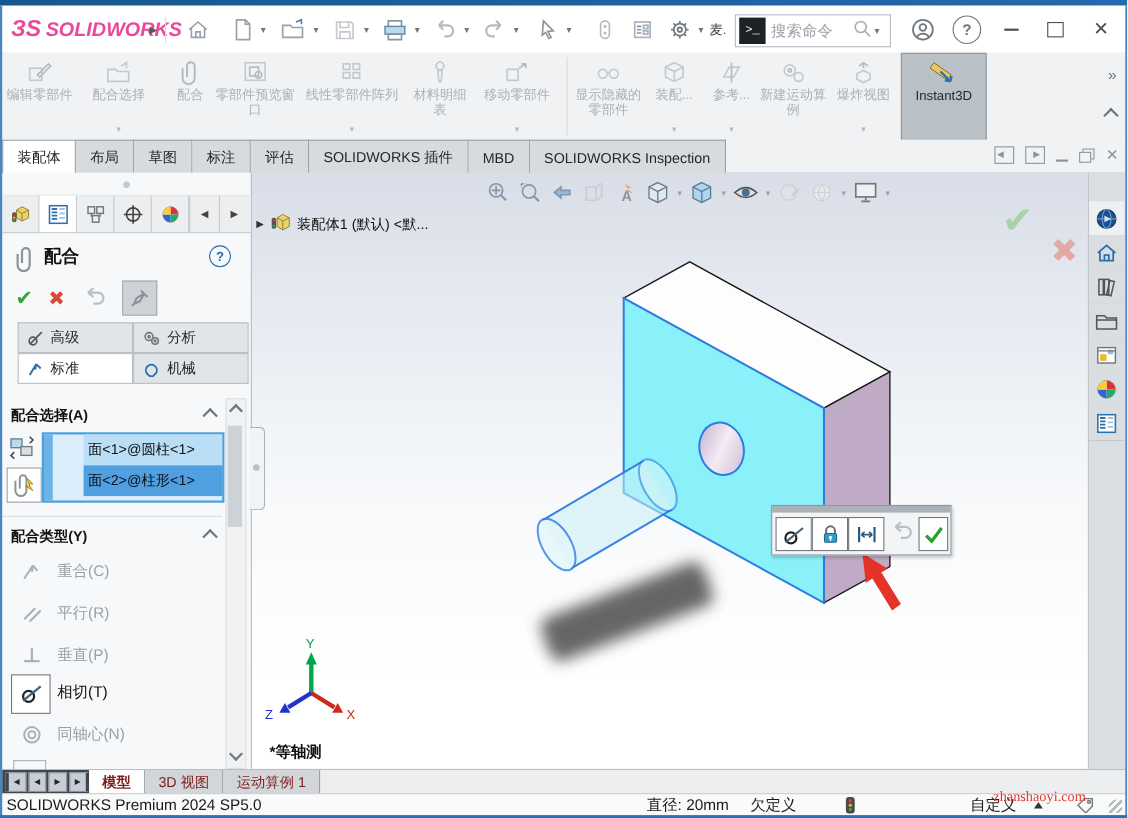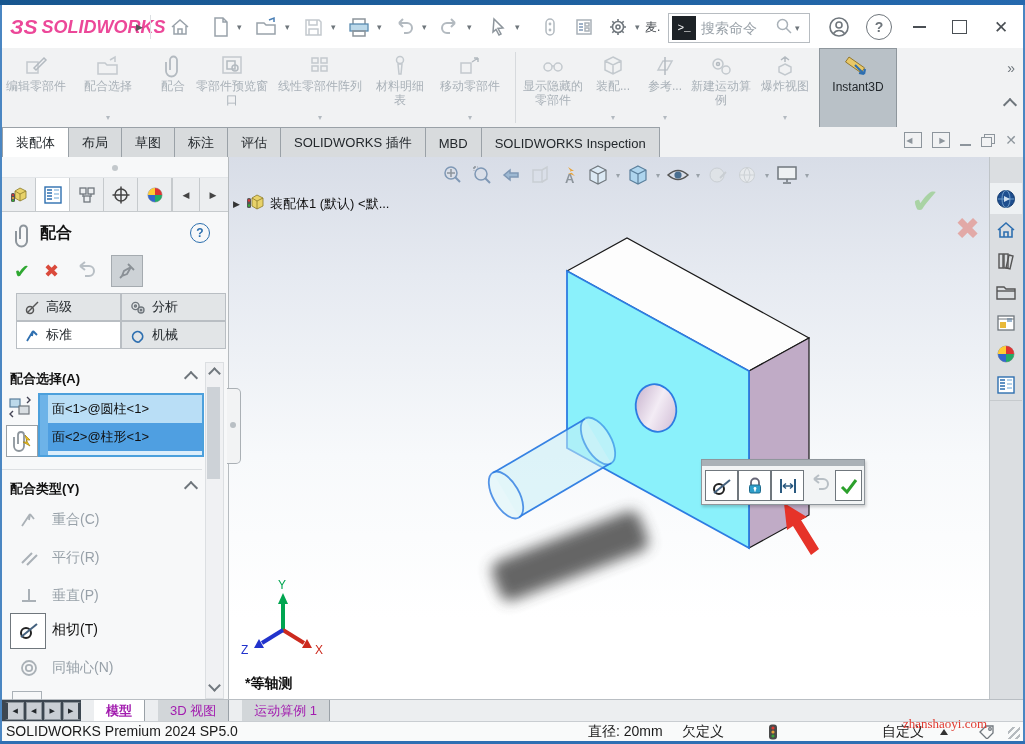--- a/index.html
+++ b/index.html
@@ -58,21 +58,21 @@
   .pactions{position:absolute;left:0;top:96px;width:100%;height:36px;display:flex;align-items:center;gap:14px;padding-left:12px;}
   .okglyph{color:#2fa832;font-size:19px;font-weight:bold;}
   .xglyph{color:#da4a3c;font-size:18px;font-weight:bold;}
   .pinbox{width:30px;height:30px;background:#cdd2d6;border:1px solid #a5abb0;display:flex;align-items:center;justify-content:center;}
   .modetabs{position:absolute;left:2px;top:136px;width:222px;}
   .mrow{display:flex;padding-left:12px;}
   .mtab{width:111px;height:26px;display:flex;align-items:center;gap:6px;padding-left:8px;font-size:13px;color:#23282c;background:#e2e5e7;border:1px solid #b9bec3;}
   .mtab.active{background:#fff;border-right:1px solid #b9bec3;}
   .sechdr{font-size:13px;font-weight:bold;color:#111;}
   .chev{width:8px;height:8px;border-left:2px solid #6e757b;border-top:2px solid #6e757b;transform:rotate(45deg);}
-  .selbox{position:absolute;left:36px;top:236px;width:162px;height:60px;border:2px solid #4ca0dc;background:#dceefb;display:flex;}
+  .selbox{position:absolute;left:36px;top:236px;width:162px;height:60px;border:2px solid #4ca0dc;background:#dceefb;display:flex;gap:28px;}
   .selstrip{width:8px;background:#6db3e8;}
   .selitems{flex:1;display:flex;flex-direction:column;}
   .selitem{height:28px;display:flex;align-items:center;padding-left:4px;font-size:13px;color:#111;background:#b9def6;}
   .selitem.sel{background:#4f9fe1;}
   .typeitem{position:absolute;left:0;width:200px;height:34px;display:flex;align-items:center;color:#98a1a9;font-size:14px;}
   .typeitem .ticon{width:26px;margin-left:14px;display:flex;justify-content:center;}
   .typeitem .tlabel{margin-left:10px;}
   .typeitem.active{color:#111;}
   .tactivebox{position:absolute;left:8px;width:34px;height:34px;border:1px solid #70777d;background:#fff;}
   .pscroll{position:absolute;right:4px;top:205px;width:17px;bottom:0;background:#f0f1f3;border:1px solid #dcdfe2;}
@@ -91,21 +91,21 @@
   .ctxtop{position:absolute;left:0;top:0;width:100%;height:6px;background:#aab1b7;}
   .ctxbtn{position:absolute;top:10px;width:31px;height:29px;border:1px solid #70777d;background:#fff;display:flex;align-items:center;justify-content:center;}
   .viewlabel{position:absolute;left:16px;top:518px;font-size:14px;font-weight:bold;color:#111;}
   
   .tpcell{position:absolute;left:0;width:32px;height:31px;border-bottom:1px solid #c6cacd;display:flex;align-items:center;justify-content:center;background:#dbdee1;}
   .tpcell.first{background:#eef1f3;}
   
   .doctabs{position:absolute;left:2px;right:2px;top:699px;height:22px;background:#eceef0;border-top:1px solid #b9bec3;display:flex;}
   .navzone{width:76px;height:22px;background:#3d4751;display:flex;align-items:center;gap:2px;padding-left:3px;}
   .navbtn{width:15px;height:16px;background:#c9ced4;border:1px solid #8d959c;color:#23282c;font-size:7px;display:flex;align-items:center;justify-content:center;}
-  .dtab{height:22px;padding:0 12px;display:flex;align-items:center;font-size:13px;color:#a21caf;background:#d2d6d9;border-right:1px solid #9aa1a7;margin-left:13px;}
+  .dtab{height:22px;padding:0 12px;display:flex;align-items:center;font-size:13px;color:#7f1d1d;background:#d2d6d9;border-right:1px solid #9aa1a7;}
   .dtab.active{background:#fff;font-weight:bold;}
   
   .statusbar{position:absolute;left:2px;right:2px;top:721px;height:20px;background:#f9fafa;border-top:1px solid #c9cdd1;font-size:14px;color:#1a1a1a;}
   .sbitem{position:absolute;top:1px;}
   .watermark{position:absolute;left:903px;top:716px;color:#e03a30;font-size:13px;z-index:20;font-family:"Liberation Serif","DejaVu Serif",serif;}
   .grip{position:absolute;right:3px;top:5px;width:12px;height:12px;background:
     repeating-linear-gradient(135deg,transparent 0 3px,#b6bbbf 3px 5px);}
   .gi svg{stroke:#99a2aa;fill:none;stroke-width:1.5;}
   .upchev{width:7px;height:7px;border-left:2px solid #70777d;border-top:2px solid #70777d;transform:rotate(45deg);margin:6px auto 0;}
   .dnchev{width:7px;height:7px;border-left:2px solid #70777d;border-top:2px solid #70777d;transform:rotate(225deg);margin:0 auto;}

